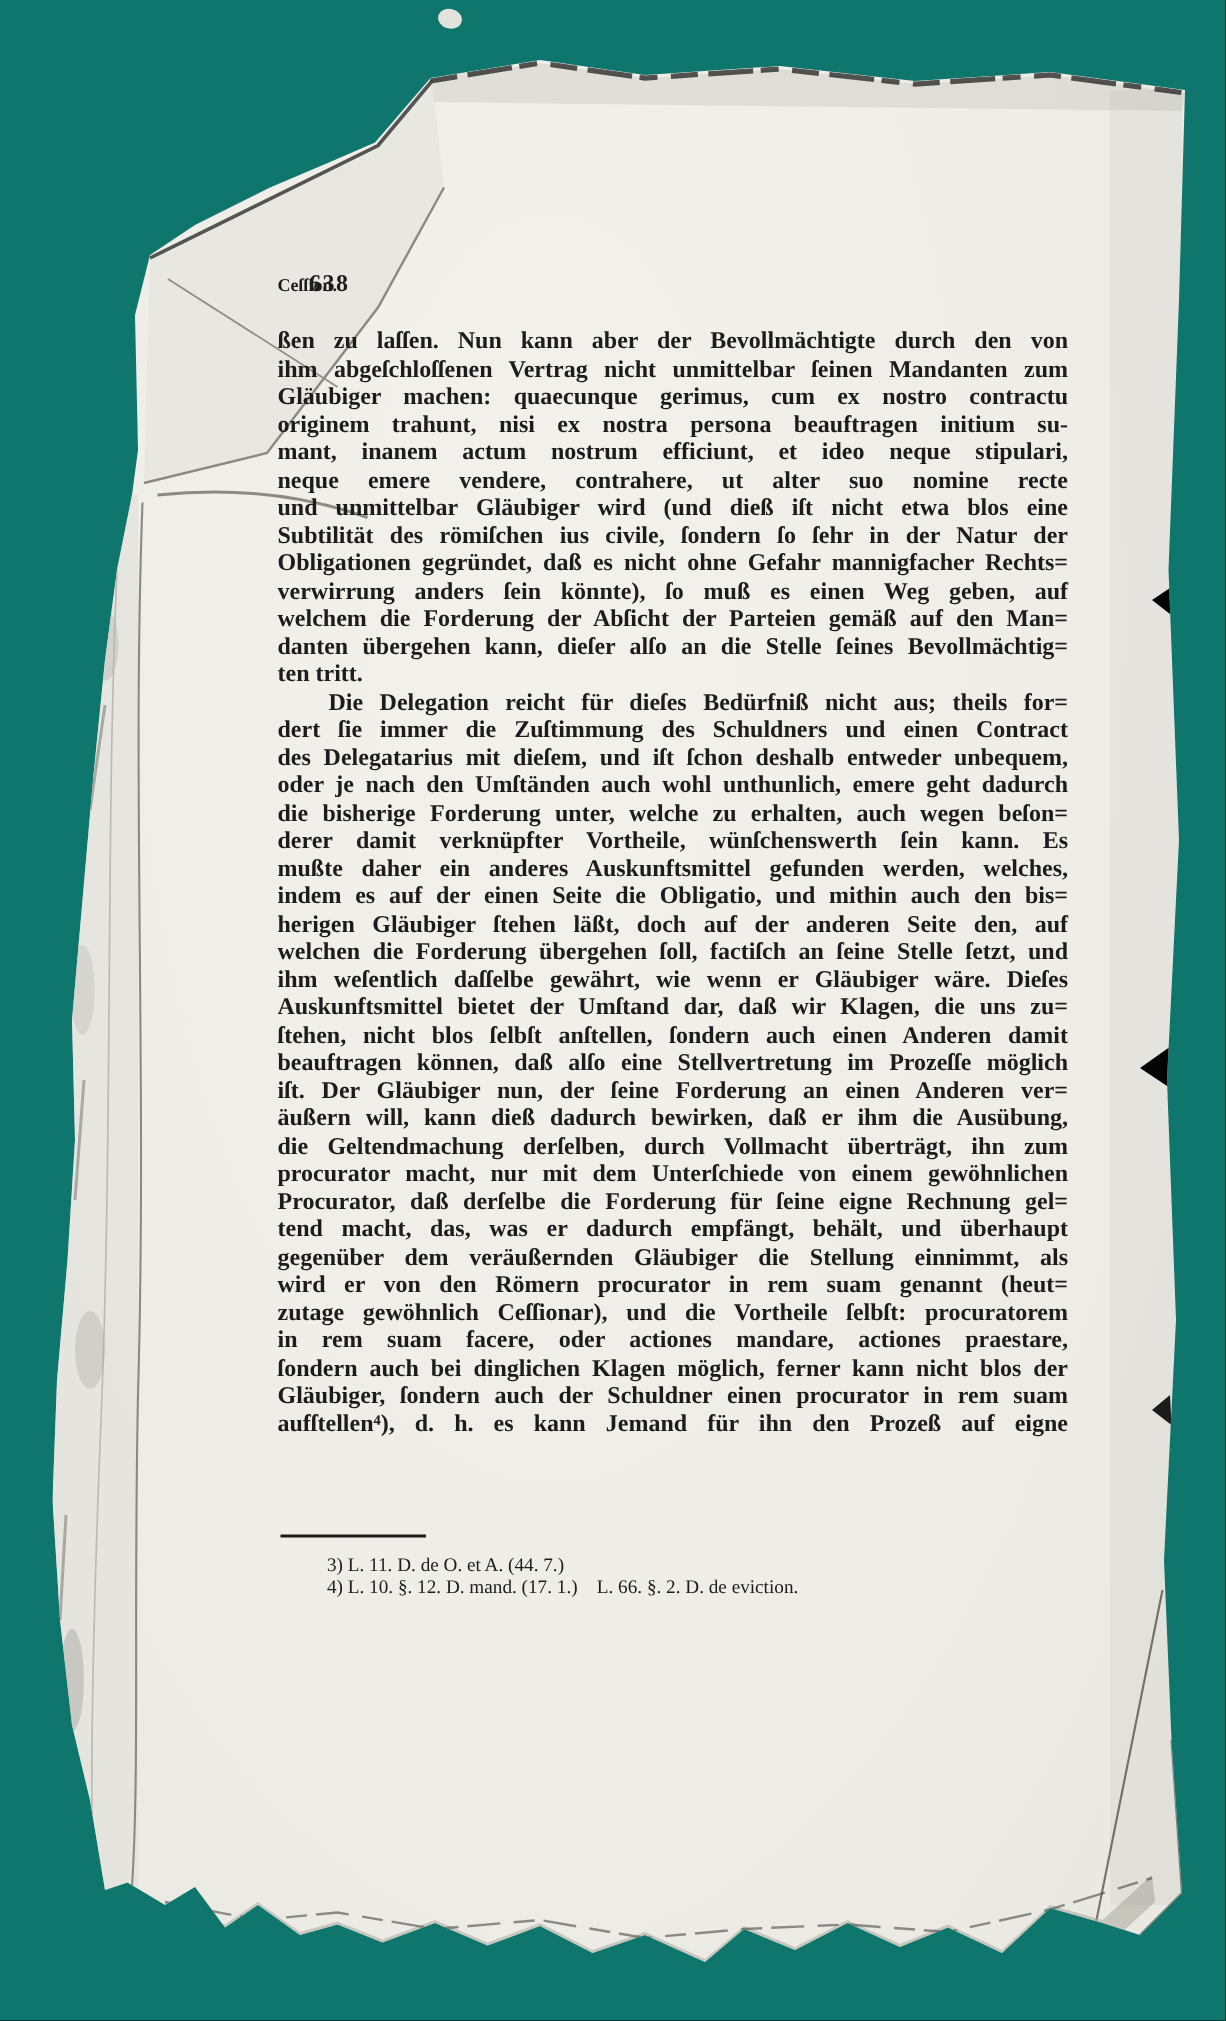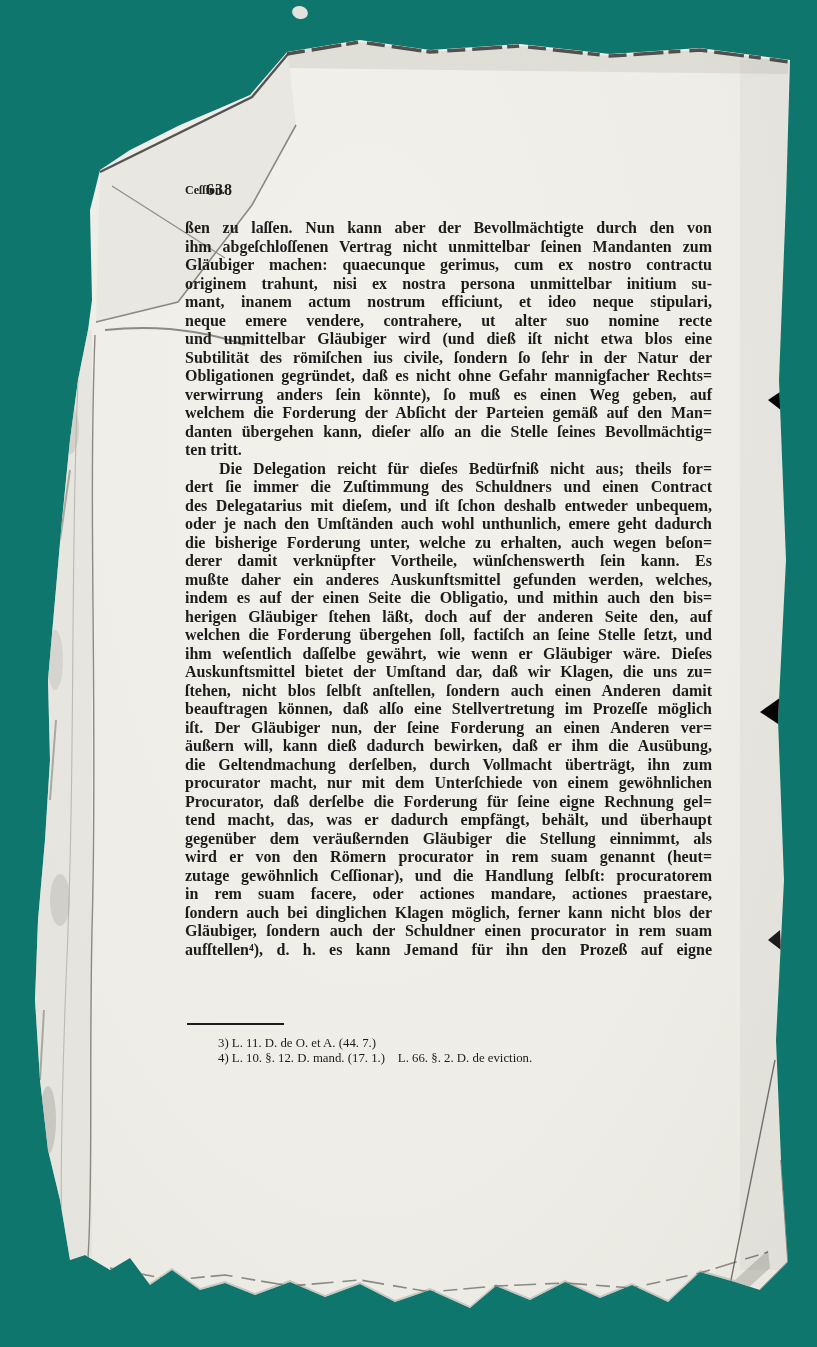--- a/index.html
+++ b/index.html
@@ -112,21 +112,21 @@
     </svg>
 
     <div class="page-num ink">638</div>
     <div class="running-header ink">Ceſſion.</div>
 
     <div class="textblock ink">
       <div class="para1">
           <div class="tline">ßen zu laſſen.  Nun kann aber der Bevollmächtigte durch den von</div>
           <div class="tline">ihm abgeſchloſſenen Vertrag nicht unmittelbar ſeinen Mandanten zum</div>
           <div class="tline">Gläubiger machen: quaecunque gerimus, cum ex nostro contractu</div>
-          <div class="tline">originem trahunt, nisi ex nostra persona unmittelbar initium su-</div>
+          <div class="tline">originem trahunt, nisi ex nostra persona beauftragen initium su-</div>
           <div class="tline">mant, inanem actum nostrum efficiunt, et ideo neque stipulari,</div>
           <div class="tline">neque emere vendere, contrahere, ut alter suo nomine recte</div>
           <div class="tline">und unmittelbar Gläubiger wird (und dieß iſt nicht etwa blos eine</div>
           <div class="tline">Subtilität des römiſchen ius civile, ſondern ſo ſehr in der Natur der</div>
           <div class="tline">Obligationen gegründet, daß es nicht ohne Gefahr mannigfacher Rechts=</div>
           <div class="tline">verwirrung anders ſein könnte), ſo muß es einen Weg geben, auf</div>
           <div class="tline">welchem die Forderung der Abſicht der Parteien gemäß auf den Man=</div>
           <div class="tline">danten übergehen kann, dieſer alſo an die Stelle ſeines Bevollmächtig=</div>
           <div class="tline">ten tritt.</div>
         </div>
@@ -146,21 +146,21 @@
           <div class="tline">ſtehen, nicht blos ſelbſt anſtellen, ſondern auch einen Anderen damit</div>
           <div class="tline">beauftragen können, daß alſo eine Stellvertretung im Prozeſſe möglich</div>
           <div class="tline">iſt.  Der Gläubiger nun, der ſeine Forderung an einen Anderen ver=</div>
           <div class="tline">äußern will, kann dieß dadurch bewirken, daß er ihm die Ausübung,</div>
           <div class="tline">die Geltendmachung derſelben, durch Vollmacht überträgt, ihn zum</div>
           <div class="tline">procurator macht, nur mit dem Unterſchiede von einem gewöhnlichen</div>
           <div class="tline">Procurator, daß derſelbe die Forderung für ſeine eigne Rechnung gel=</div>
           <div class="tline">tend macht, das, was er dadurch empfängt, behält, und überhaupt</div>
           <div class="tline">gegenüber dem veräußernden Gläubiger die Stellung einnimmt, als</div>
           <div class="tline">wird er von den Römern procurator in rem suam genannt (heut=</div>
-          <div class="tline">zutage gewöhnlich Ceſſionar), und die Handlung ſelbſt: procuratorem</div>
+          <div class="tline">zutage gewöhnlich Ceſſionar), und die Vortheile ſelbſt: procuratorem</div>
           <div class="tline">in rem suam facere, oder actiones mandare, actiones praestare,</div>
           <div class="tline">ſondern auch bei dinglichen Klagen möglich, ferner kann nicht blos der</div>
           <div class="tline">Gläubiger, ſondern auch der Schuldner einen procurator in rem suam</div>
           <div class="tline">aufſtellen⁴), d. h. es kann Jemand für ihn den Prozeß auf eigne</div>
         </div>
     </div>
 
     <div class="footnote-rule"></div>
     <div class="footnotes ink">
         <div class="tline">3) L. 11. D. de O. et A. (44. 7.)</div>

